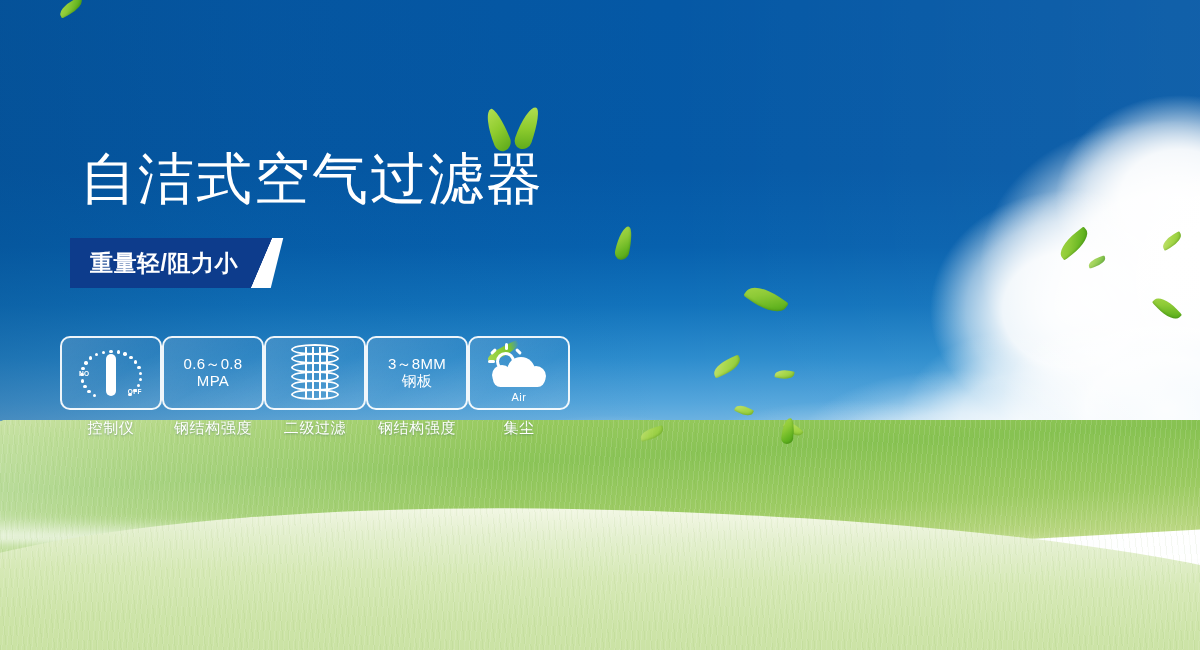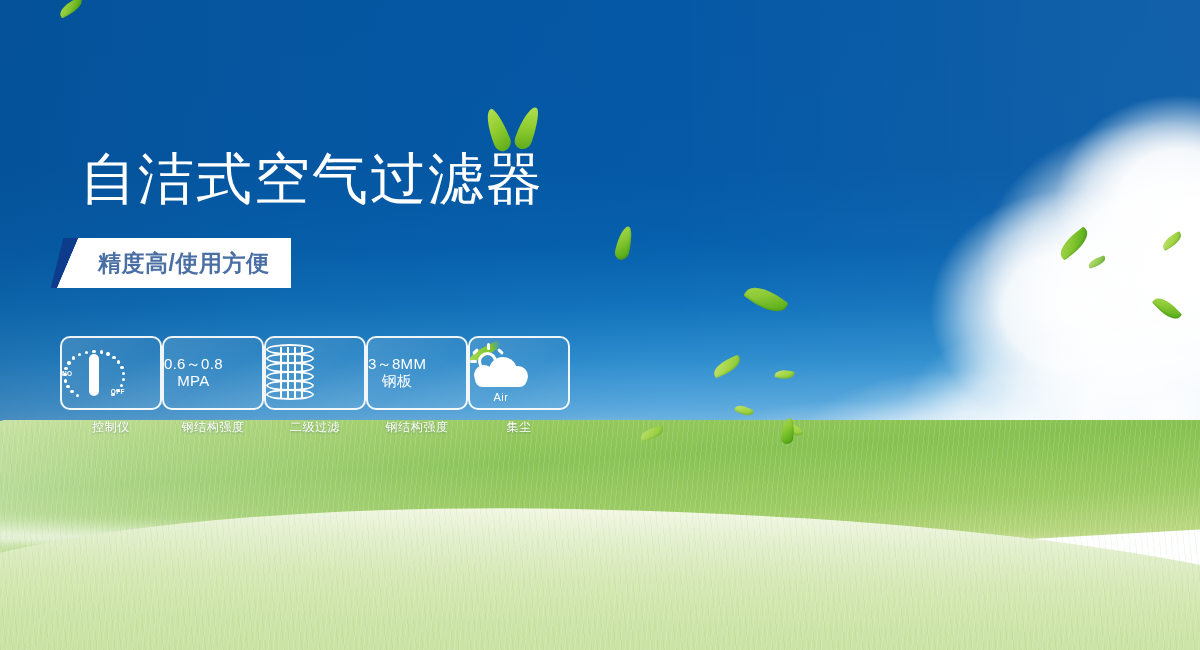--- a/index.html
+++ b/index.html
@@ -261,37 +261,37 @@
     align-items: center;
   }
   .feature-box {
     width: 102px;
     height: 74px;
     border: 2px solid rgba(255,255,255,0.92);
     border-radius: 10px;
     background: linear-gradient(150deg, rgba(255,255,255,0.16) 0%, rgba(255,255,255,0.05) 55%, rgba(255,255,255,0.10) 100%);
     display: flex;
     align-items: center;
-    justify-content: flex-start;
+    justify-content: center;
     box-sizing: border-box;
     position: relative;
   }
   .feature-text {
     color: #ffffff;
     text-align: center;
     font-size: 15px;
     line-height: 1.12;
     font-weight: 400;
     letter-spacing: 0.3px;
   }
   .feature-text .l2 { display: block; }
   .feature-label {
     margin-top: 9px;
     color: #ffffff;
-    font-size: 12px;
+    font-size: 15px;
     letter-spacing: 0.6px;
     white-space: nowrap;
     text-shadow: 0 1px 2px rgba(0,40,90,0.30);
   }
 
   
   .gauge { position: relative; width: 64px; height: 58px; }
   .gauge .dot {
     position: absolute;
     width: 3.4px; height: 3.4px;
@@ -431,22 +431,22 @@
 
   <div class="title-block">
     <div class="sprout">
       <span class="lf left"></span>
       <span class="lf right"></span>
     </div>
     <h1 class="main-title">自洁式空气过滤器</h1>
   </div>
 
   <div class="subtitle-bar">
+    <div class="sub-left">重量轻/阻力小</div>
     <div class="sub-sep"></div>
-    <div class="sub-right">精度高/使用方便</div>
   </div>
 
   <div class="features">
 
     <div class="feature">
       <div class="feature-box">
         <div class="gauge">
           <span class="dot" style="left:30.3px; top:6px;"></span>
           <span class="dot" style="left:37.5px; top:6.4px;"></span>
           <span class="dot" style="left:44.3px; top:8.3px;"></span>

